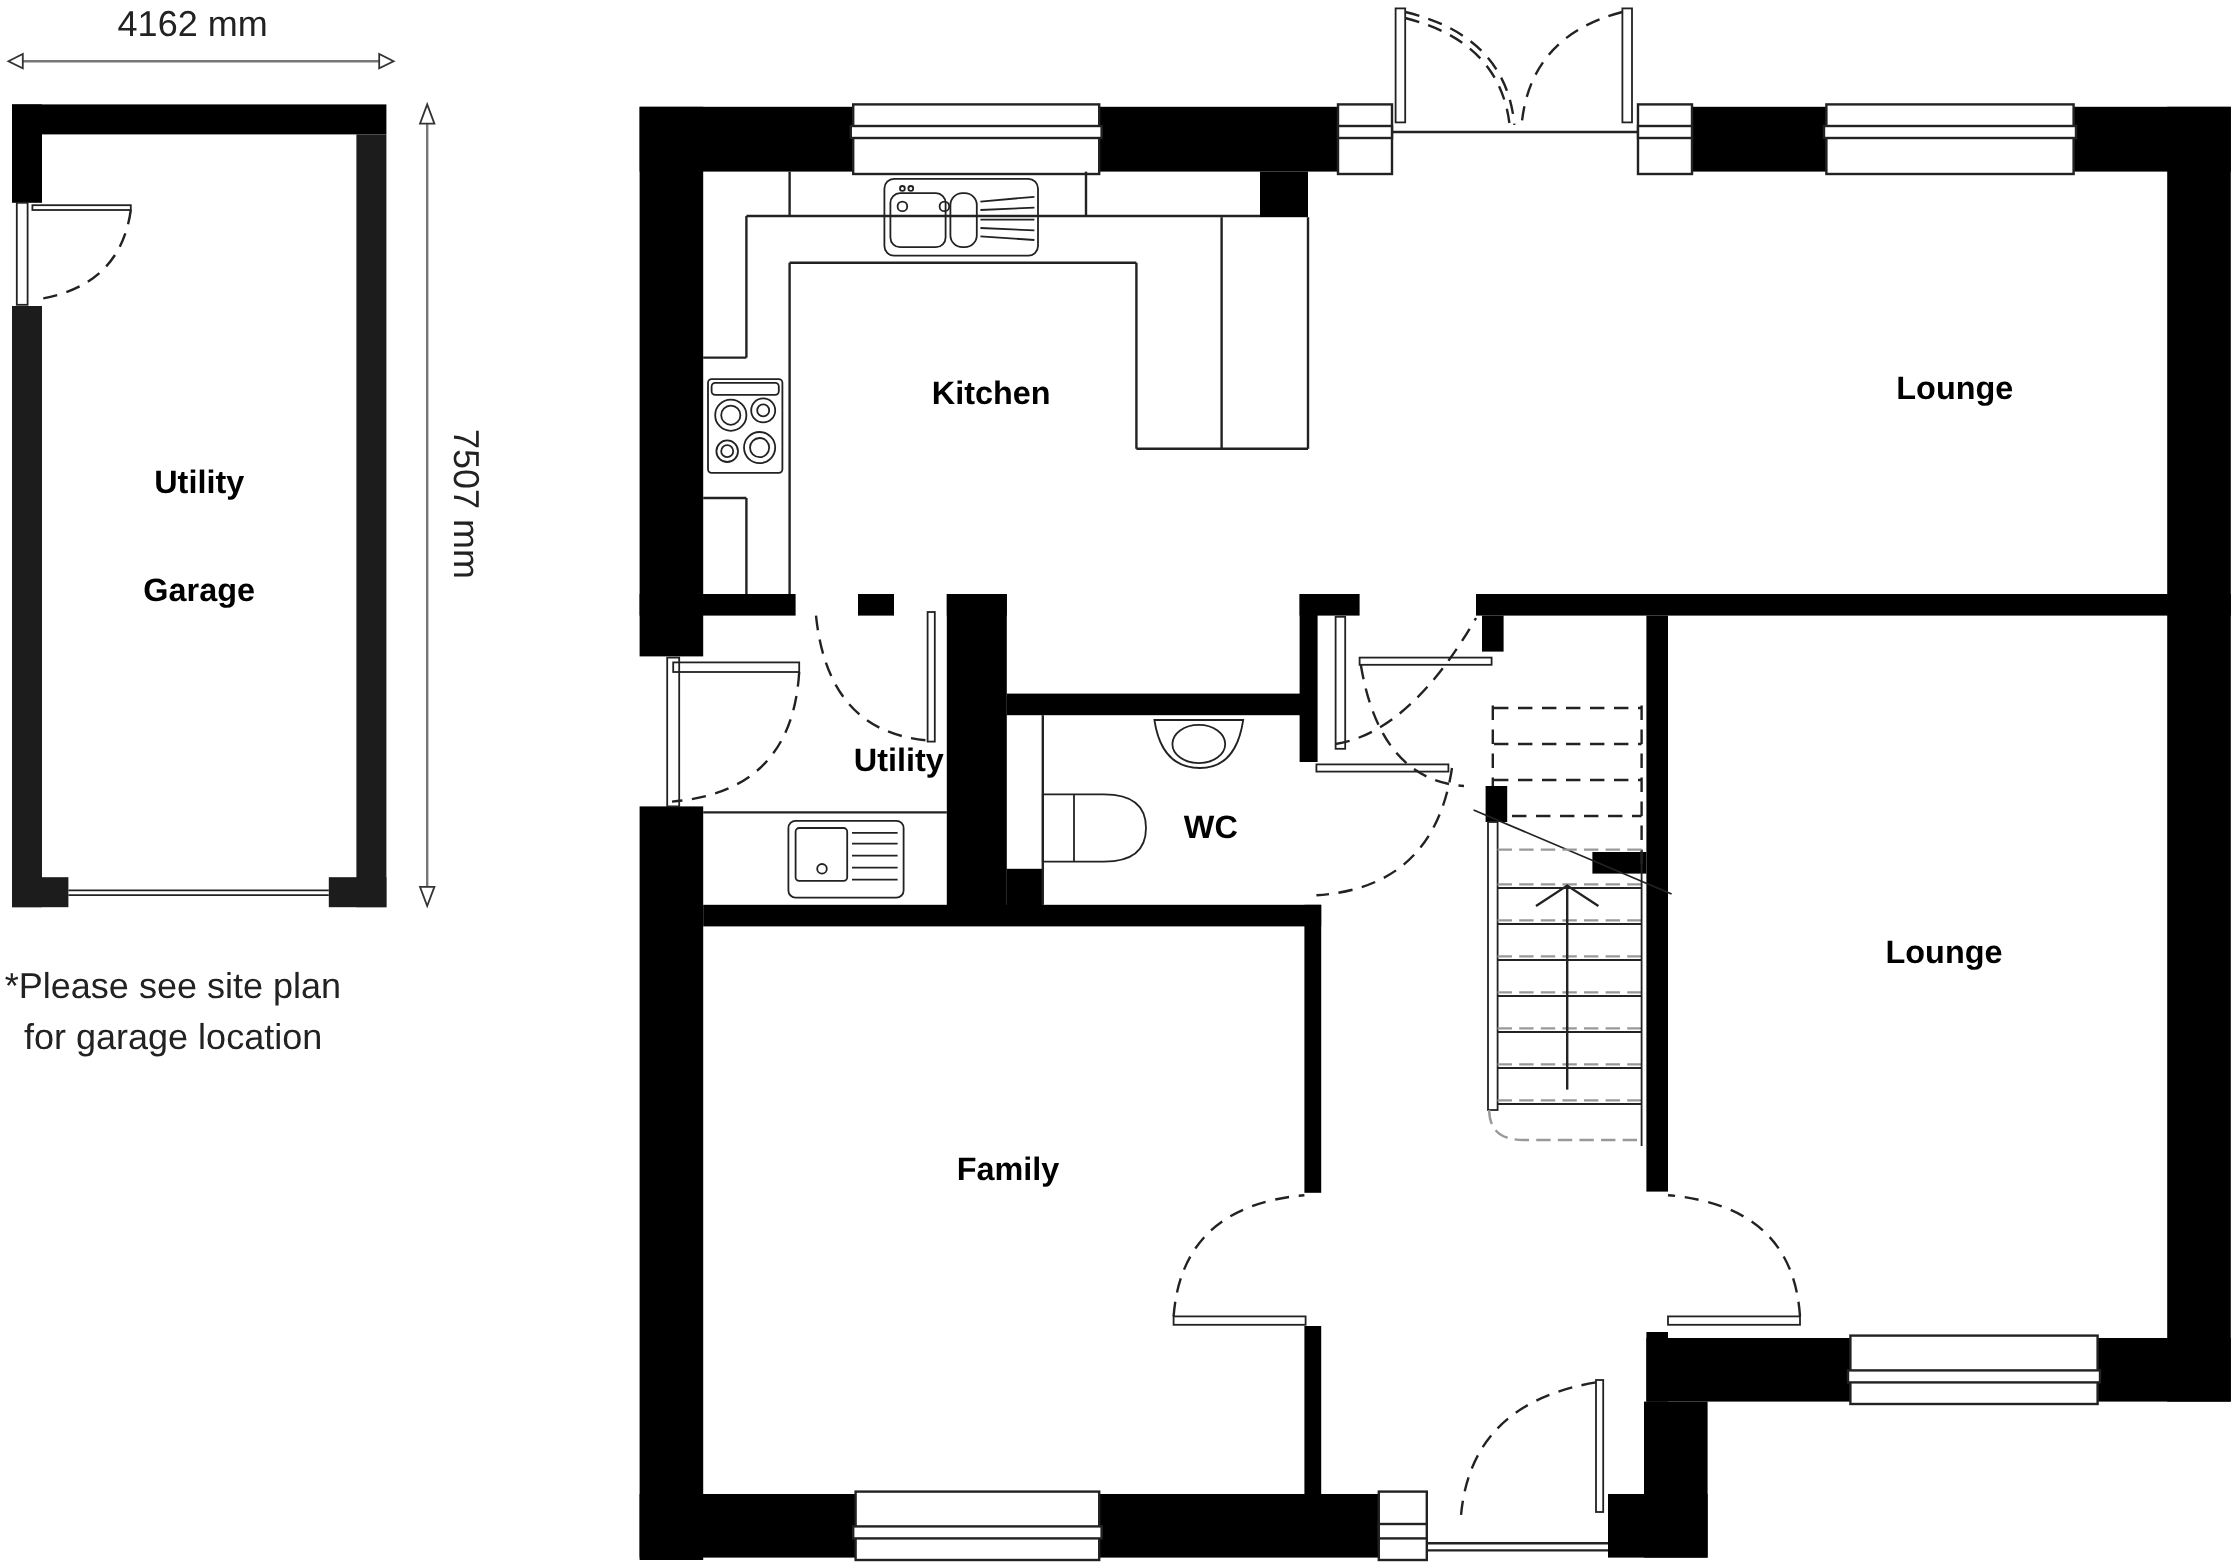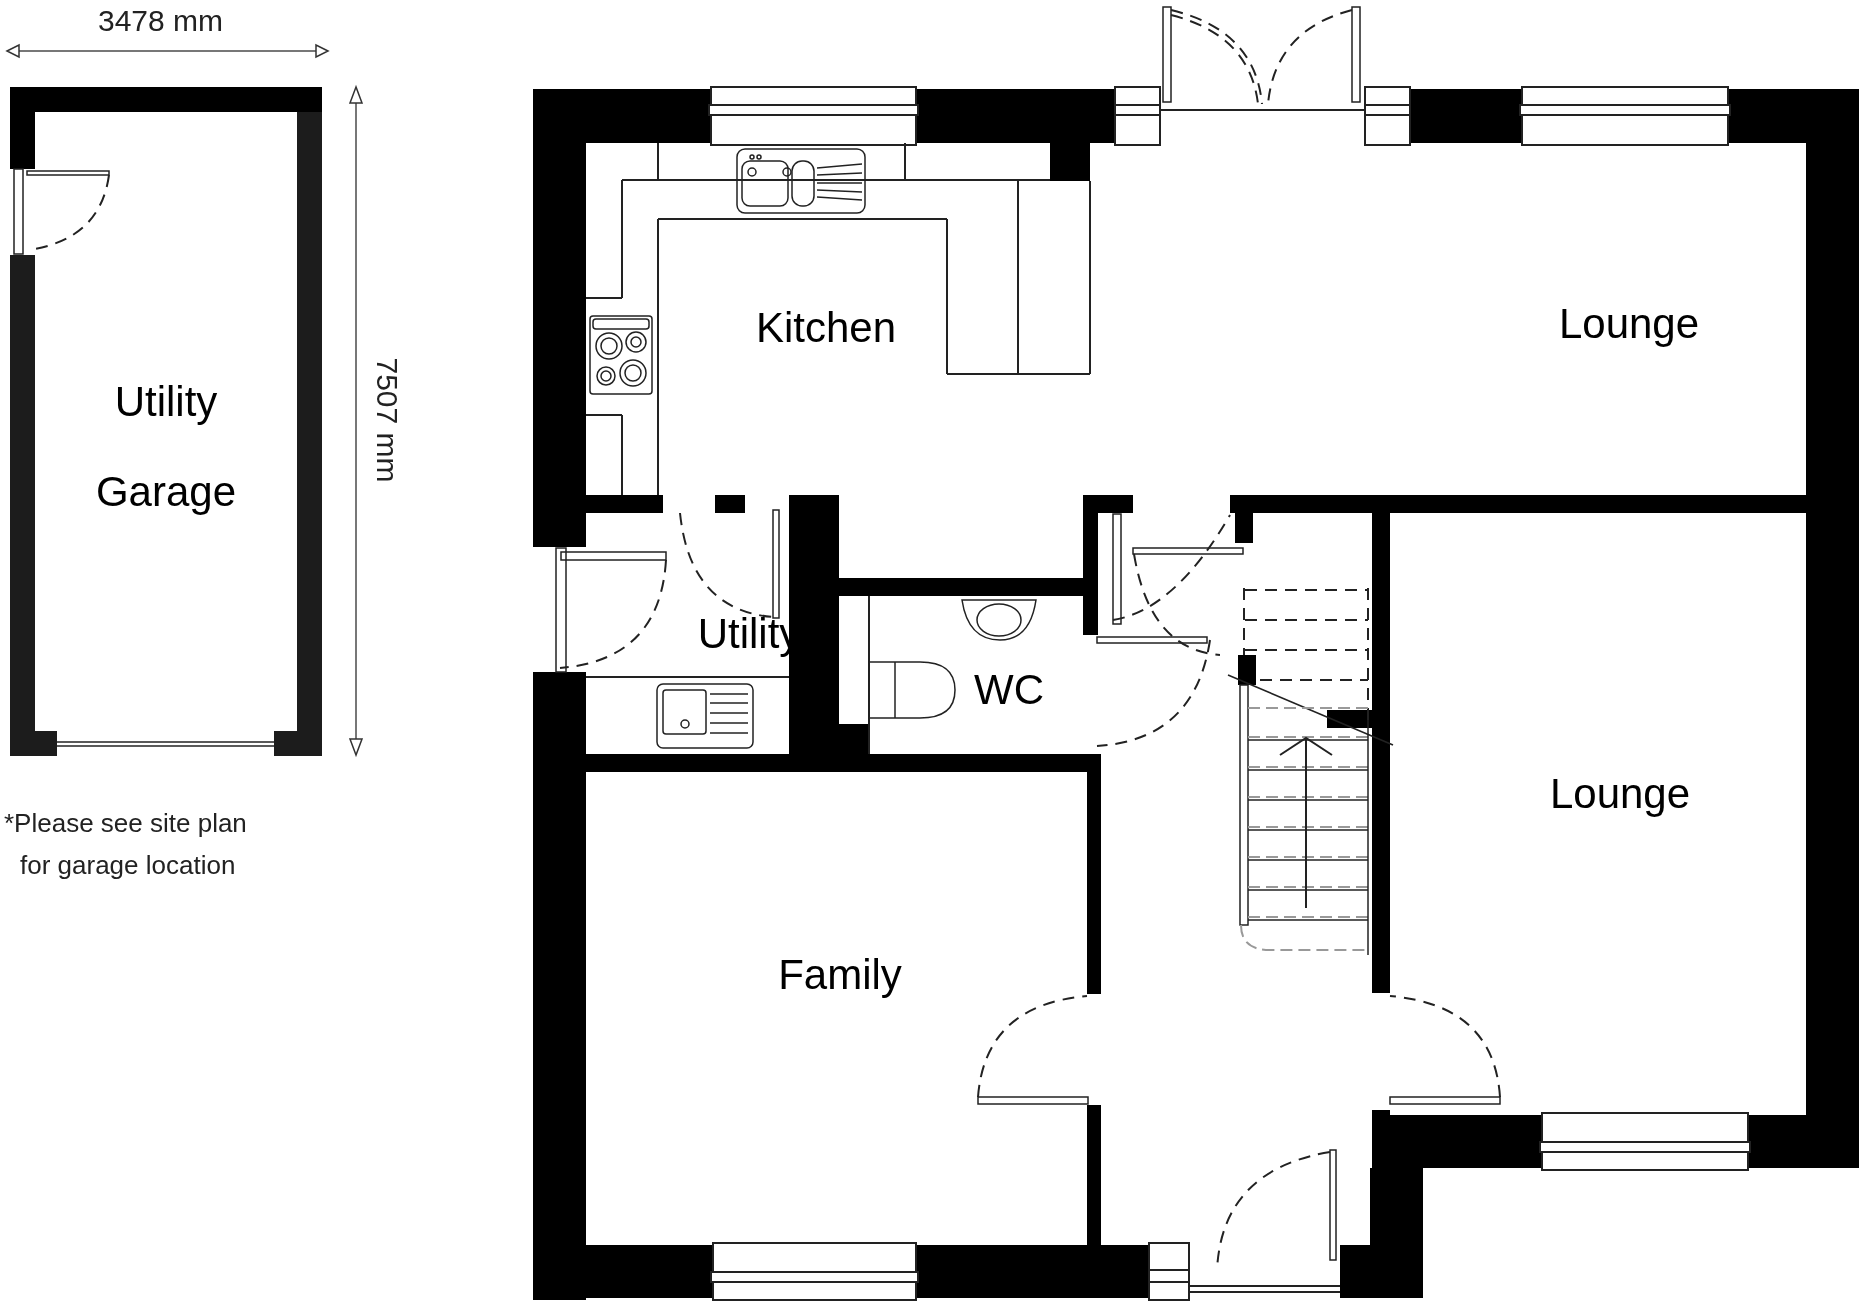--- a/index.html
+++ b/index.html
@@ -1,21 +1,21 @@
 <!DOCTYPE html>
 <html><head>
 <meta charset="utf-8">
 <style>
   html,body{margin:0;padding:0;background:#ffffff;}
   body{width:1864px;height:1304px;position:relative;overflow:hidden;font-family:"Liberation Sans",sans-serif;color:#111;}
   svg{position:absolute;left:0;top:0;}
   .lbl{position:absolute;font-family:"Liberation Sans",sans-serif;color:#000;white-space:nowrap;}
-  .room{font-size:42px;font-weight:normal;transform:translate(-50%,-50%);}
+  .room{font-size:27px;font-weight:bold;transform:translate(-50%,-50%);}
   .dim{font-size:30px;color:#222;}
-  .note{font-size:26px;color:#222;line-height:42px;}
+  .note{font-size:30px;color:#222;line-height:42px;}
 </style>
 </head>
 <body>
 
 <svg width="1864" height="1304" viewBox="0 0 1864 1304" xmlns="http://www.w3.org/2000/svg">
   <defs>
     <style>
       .w{fill:#000;}
       .g{fill:#1c1c1c;}
       .ln{fill:none;stroke:#222;stroke-width:2;}
@@ -240,21 +240,21 @@
   <g>
 
     <rect class="lnt" x="978" y="1097" width="110" height="7"></rect>
     <path class="dash" d="M978,1097 Q985,1005 1087,996"></path>
 
     <rect class="lnt" x="1390" y="1097" width="110" height="7"></rect>
     <path class="dash" d="M1500,1097 Q1494,1005 1390,996"></path>
   </g>
 </svg>
 
-<div class="lbl dim" style="left:98px;top:4px;">3478 mm</div>
+<div class="lbl dim" style="left:98px;top:4px;">4162 mm</div>
 <div class="lbl dim" style="left:387px;top:420px;transform:translate(-50%,-50%) rotate(90deg);">7507 mm</div>
 
 <div class="lbl room" style="left:166px;top:402px;">Utility</div>
 <div class="lbl room" style="left:166px;top:456px;margin-top:36px;">Garage</div>
 
 <div class="lbl note" style="left:4px;top:802px;">*Please see site plan</div>
 <div class="lbl note" style="left:20px;top:844px;">for garage location</div>
 
 <div class="lbl room" style="left:826px;top:328px;">Kitchen</div>
 <div class="lbl room" style="left:1629px;top:324px;">Lounge</div>

